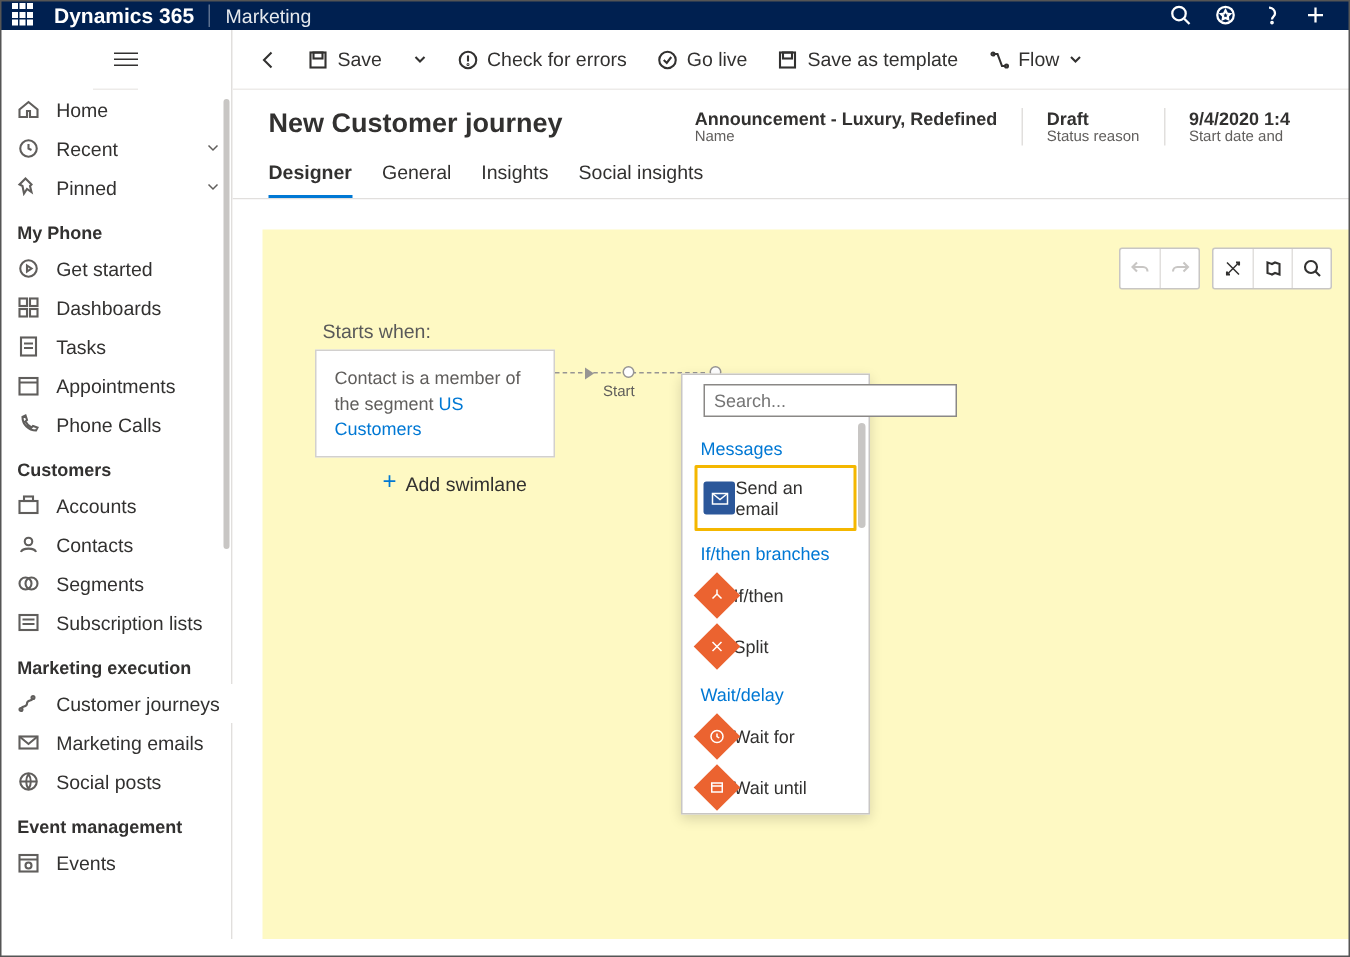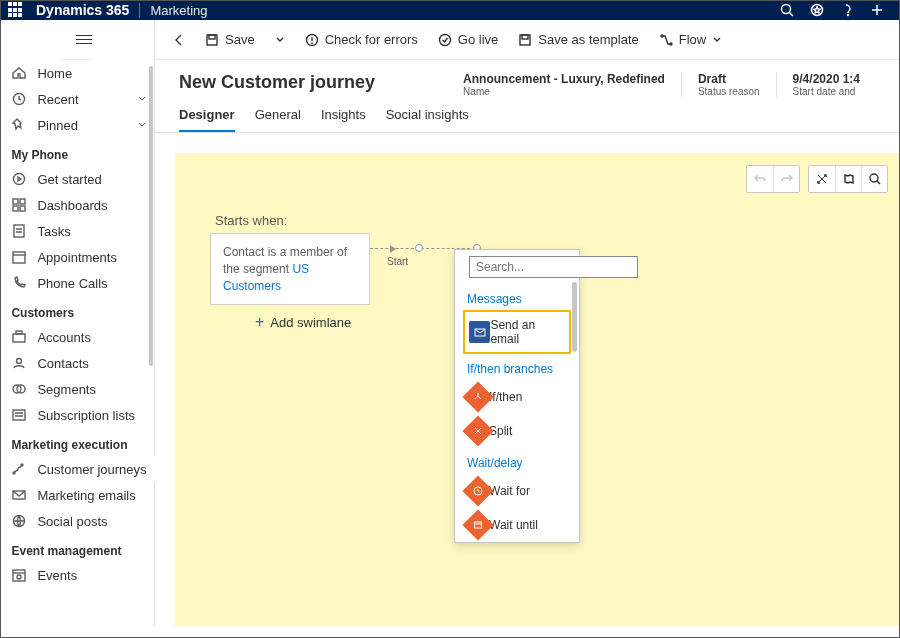--- a/index.html
+++ b/index.html
@@ -62,21 +62,21 @@
 
   .starts-label { position:absolute; top:60px; left:40px; color:#595959; font-size:13px; }
   .start-card { position:absolute; top:80px; left:35px; width:160px; background:#fff; border:1px solid #d2d0ce; padding:10px 12px; font-size:12px; color:#605e5c; line-height:1.4; }
   .start-card a { color:#0078d4; text-decoration:none; }
   .add-swimlane { position:absolute; top:160px; left:80px; color:#323130; font-size:13px; cursor:pointer; display:flex; align-items:center; gap:6px; }
   .add-swimlane .plus { color:#0078d4; font-size:16px; }
 
   .flowline { position:absolute; top:95px; left:195px; width:100px; height:1px; border-top:1px dashed #979593; }
   .flowarrow { position:absolute; top:92px; left:215px; width:0;height:0; border-top:4px solid transparent; border-bottom:4px solid transparent; border-left:6px solid #979593; }
   .flownode { position:absolute; width:8px; height:8px; border-radius:50%; background:#fff; border:1px solid #979593; top:91px; }
-  .nodelabel { position:absolute; top:103px; left:212px; font-size:10px; color:#605e5c; }
+  .nodelabel { position:absolute; top:103px; left:227px; font-size:10px; color:#605e5c; }
 
   .popup { position:absolute; top:96px; left:279px; width:126px; background:#fff; border:1px solid #c8c6c4; box-shadow:0 3px 8px rgba(0,0,0,.15); }
   .popup .search { display:flex; align-items:center; padding:6px 8px; gap:6px; }
   .popup .search input { flex:1; border:1px solid #8a8886; padding:3px 6px; font-size:12px; }
   .popup .cat { padding: 8px 12px 4px; color:#0078d4; font-size:12px; }
   .popup .opt { display:flex; align-items:center; padding:6px 12px; cursor:pointer; font-size:12px; }
   .popup .opt .ico-sq { width:22px; height:22px; background:#eb6330; transform:rotate(45deg); display:flex; align-items:center; justify-content:center; }
   .popup .opt .ico-sq svg { transform:rotate(-45deg); stroke:#fff; fill:none; }
   .popup .opt.email { border:2px solid #f4b700; border-radius:1px; margin:0 8px; padding:6px 4px; }
   .popup .opt.email .ico-sq { background:#2b579a; transform:none; border-radius:2px; }

